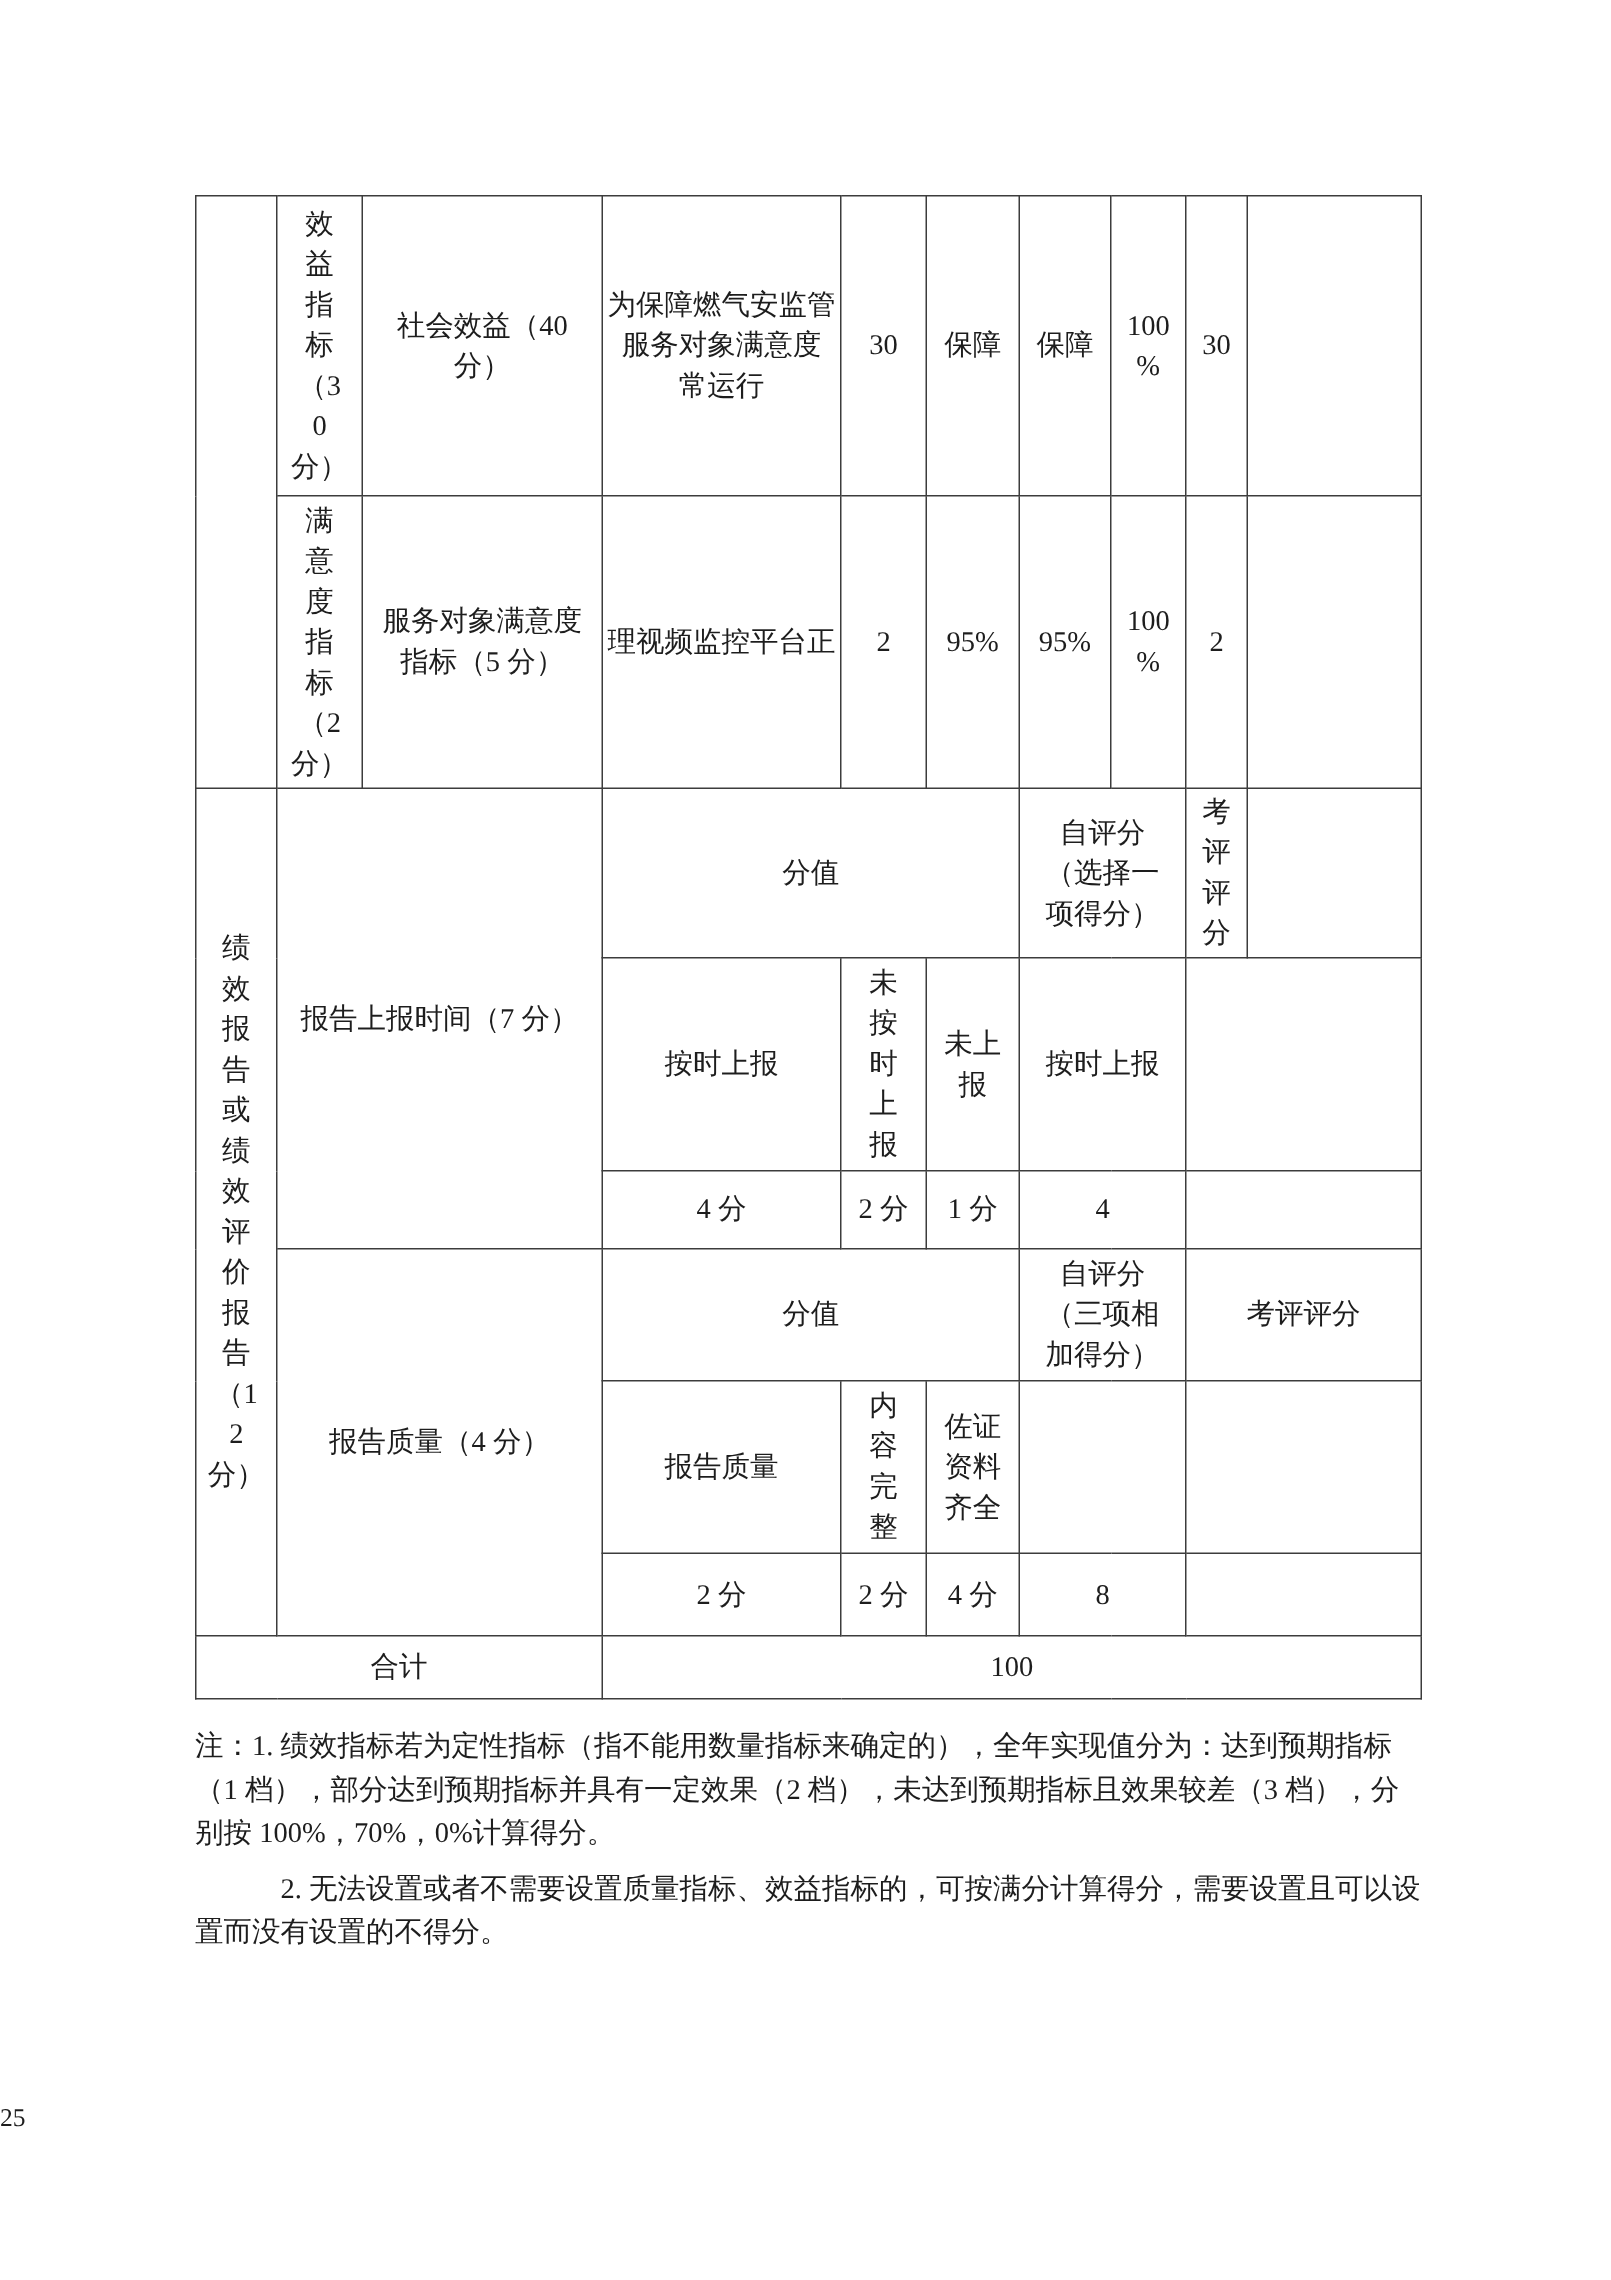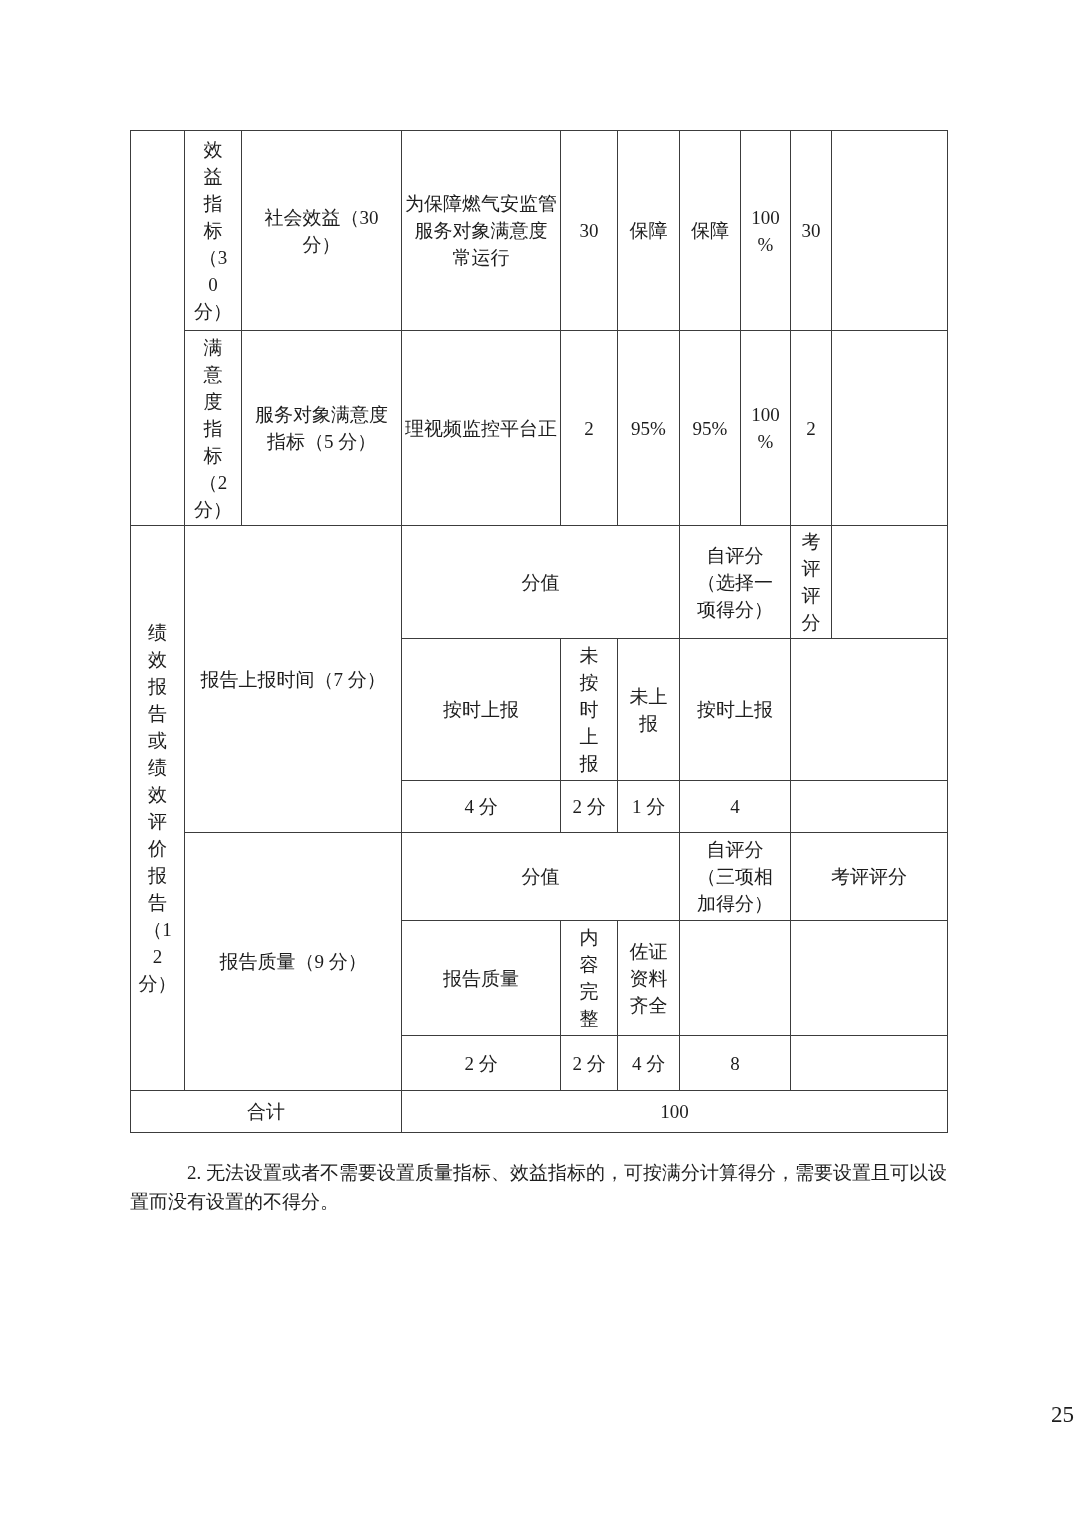--- a/index.html
+++ b/index.html
@@ -29,21 +29,21 @@
   tr.r8 { height:55px; }
   tr.r9 { height:42px; }
   .notes {
     position:absolute; left:130px; top:1150px; width:838px;
     font-size:19px; line-height:29px; color:#1d1d1d;
   }
   .note { white-space:pre-line; }
   .note-indent { text-indent:57px; margin-top:8px; }
   .page-number {
     position:absolute; top:1402px; left:0; width:100%;
-    text-align:right; font-size:23px; color:#1d1d1d;
+    text-align:left; font-size:17px; color:#1d1d1d;
   }
 </style>
 </head>
 <body>
 
 <div class="page">
 
   <table class="doc-table">
     <colgroup>
       <col style="width:54px">
@@ -60,21 +60,21 @@
     <tbody>
         <tr class="r1">
       <td rowspan="2"></td>
       <td>效
 益
 指
 标
 （3
 0
 分）</td>
-      <td>社会效益（30 分）</td>
+      <td>社会效益（40 分）</td>
       <td>为保障燃气安监管
 服务对象满意度
 常运行</td>
       <td>30</td>
       <td>保障</td>
       <td>保障</td>
       <td>100
 %</td>
       <td>30</td>
       <td></td>
@@ -137,21 +137,21 @@
       <td colspan="2"></td>
     </tr>
     <tr class="r5">
       <td>4 分</td>
       <td>2 分</td>
       <td>1 分</td>
       <td colspan="2">4</td>
       <td colspan="2"></td>
     </tr>
     <tr class="r6">
-      <td colspan="2" rowspan="3">报告质量（9 分）</td>
+      <td colspan="2" rowspan="3">报告质量（4 分）</td>
       <td colspan="3">分值</td>
       <td colspan="2">自评分
 （三项相
 加得分）</td>
       <td colspan="2">考评评分</td>
     </tr>
     <tr class="r7">
       <td>报告质量</td>
       <td>内
 容
@@ -171,19 +171,22 @@
       <td colspan="2"></td>
     </tr>
     <tr class="r9">
       <td colspan="3">合计</td>
       <td colspan="7">100</td>
     </tr>
   </tbody>
     </table>
 
   <div class="notes">
+    <div class="note">注：1. 绩效指标若为定性指标（指不能用数量指标来确定的），全年实现值分为：达到预期指标
+（1 档），部分达到预期指标并具有一定效果（2 档），未达到预期指标且效果较差（3 档），分
+别按 100%，70%，0%计算得分。</div>
     <div class="note note-indent">2. 无法设置或者不需要设置质量指标、效益指标的，可按满分计算得分，需要设置且可以设
 置而没有设置的不得分。</div>
   </div>
 
   <div class="page-number">25</div>
 
 </div>
 
 </body></html>

